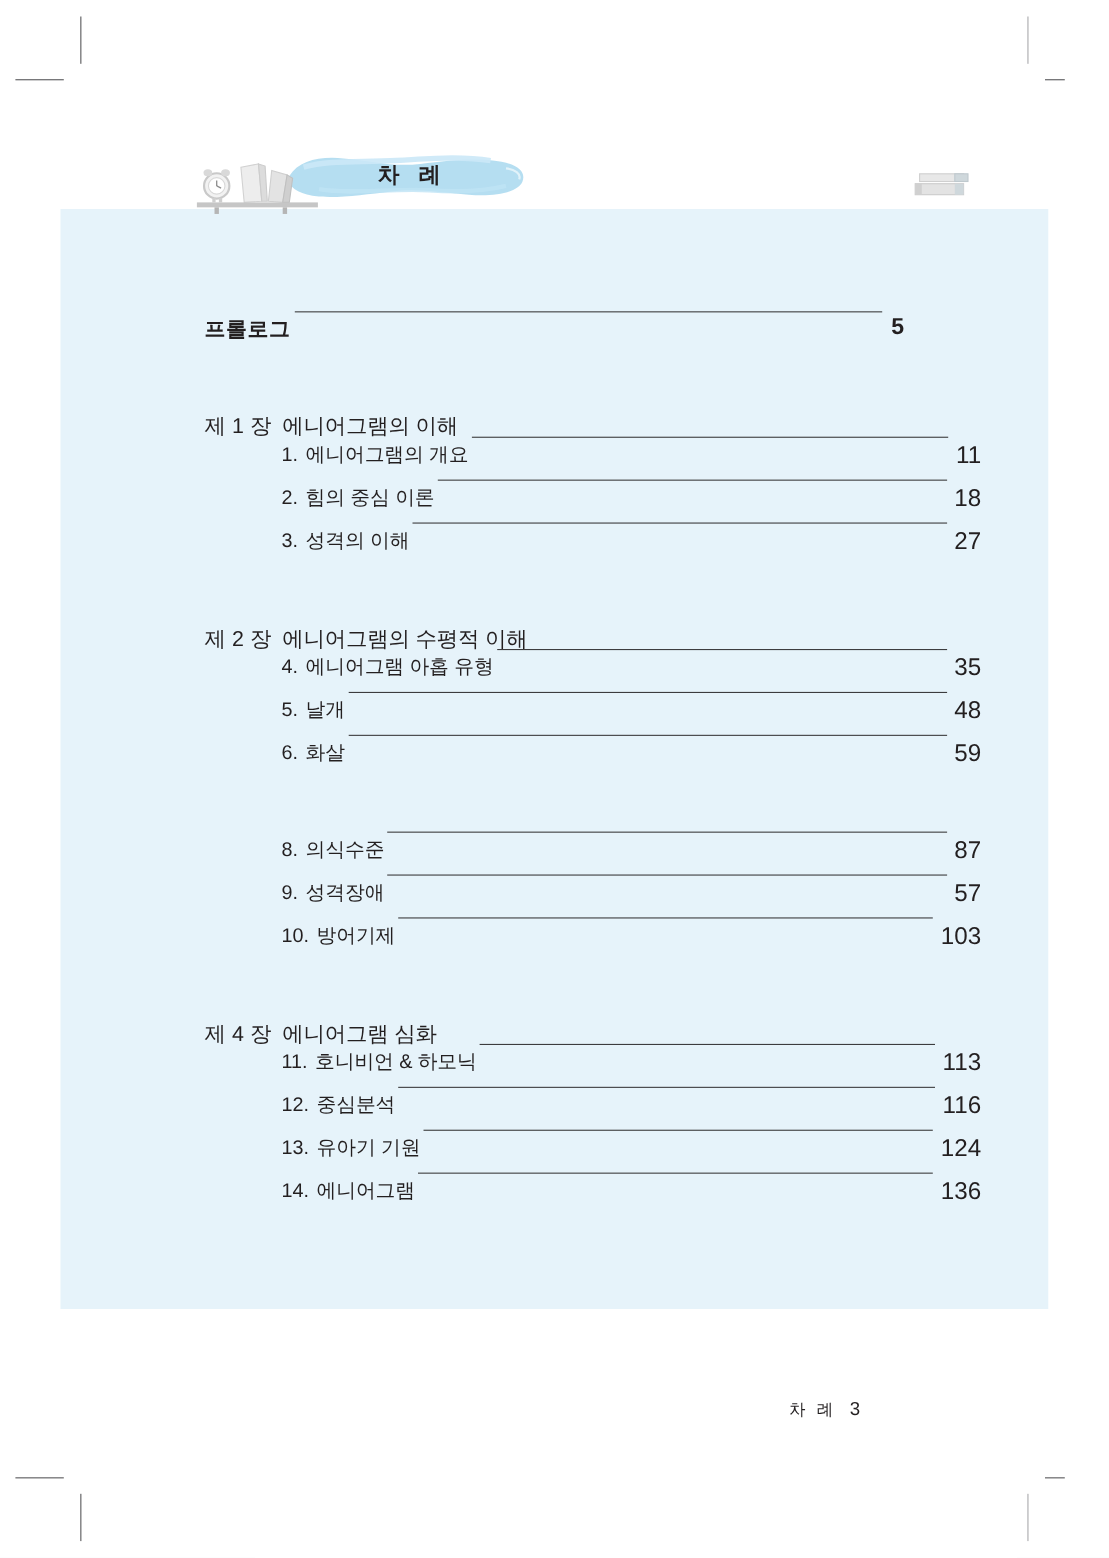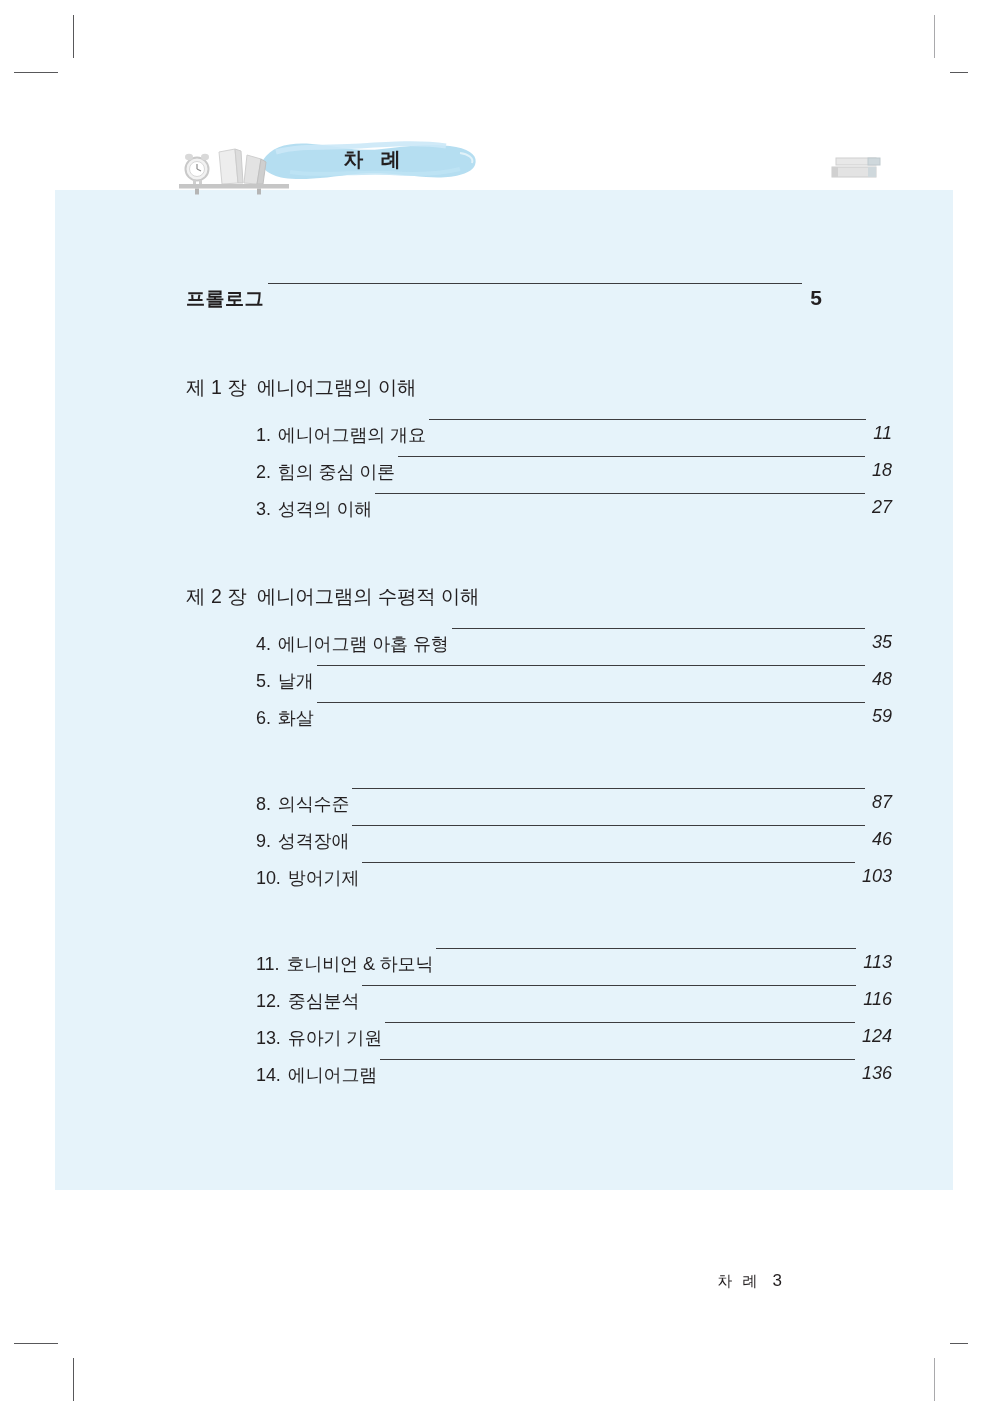--- a/index.html
+++ b/index.html
@@ -144,33 +144,32 @@
   .chapter-title {
     font-size: 19.5px;
     font-weight: 400;
     color: #231f20;
     letter-spacing: -0.2px;
     white-space: nowrap;
   }
   .chapter-title .ch-num { letter-spacing: 0px; }
   .chapter-title .ch-name { margin-left: 10px; }
 
-  .entries { margin-top: 22px; }
+  .entries { }
 
   .entry { margin-bottom: 13px; padding-left: 70px; }
   .entry .toc-label {
     font-size: 18px;
     font-weight: 400;
     letter-spacing: -0.1px;
   }
   .entry .toc-label .ent-num { margin-right: 7px; }
   .entry .toc-page {
-    font-size: 18px;
+    font-size: 22px;
     font-weight: 400;
-    font-style: italic;
   }
   .entry .toc-leader {
     background: #3c3c3e;
     margin-left: 3px;
     margin-right: 7px;
     transform: translateY(-4px);
   }
 
   
   #footer {
@@ -298,31 +297,34 @@
     <div class="chapter">
       <div class="entries">
         <div class="toc-row entry">
           <span class="toc-label"><span class="ent-num">8.</span><span>의식수준</span></span>
           <span class="toc-leader"></span>
           <span class="toc-page">87</span>
         </div>
         <div class="toc-row entry">
           <span class="toc-label"><span class="ent-num">9.</span><span>성격장애</span></span>
           <span class="toc-leader"></span>
-          <span class="toc-page">46</span>
+          <span class="toc-page">57</span>
         </div>
         <div class="toc-row entry">
           <span class="toc-label"><span class="ent-num">10.</span><span>방어기제</span></span>
           <span class="toc-leader"></span>
           <span class="toc-page">103</span>
         </div>
       </div>
     </div>
 
     <div class="chapter">
+      <div class="chapter-title">
+        <span class="ch-num">제 4 장</span><span class="ch-name">에니어그램 심화</span>
+      </div>
       <div class="entries">
         <div class="toc-row entry">
           <span class="toc-label"><span class="ent-num">11.</span><span>호니비언 &amp; 하모닉</span></span>
           <span class="toc-leader"></span>
           <span class="toc-page">113</span>
         </div>
         <div class="toc-row entry">
           <span class="toc-label"><span class="ent-num">12.</span><span>중심분석</span></span>
           <span class="toc-leader"></span>
           <span class="toc-page">116</span>

